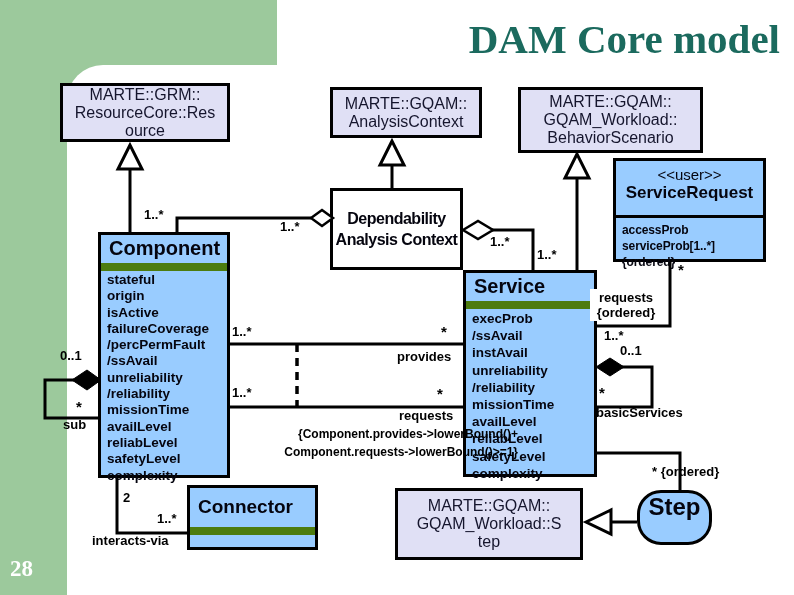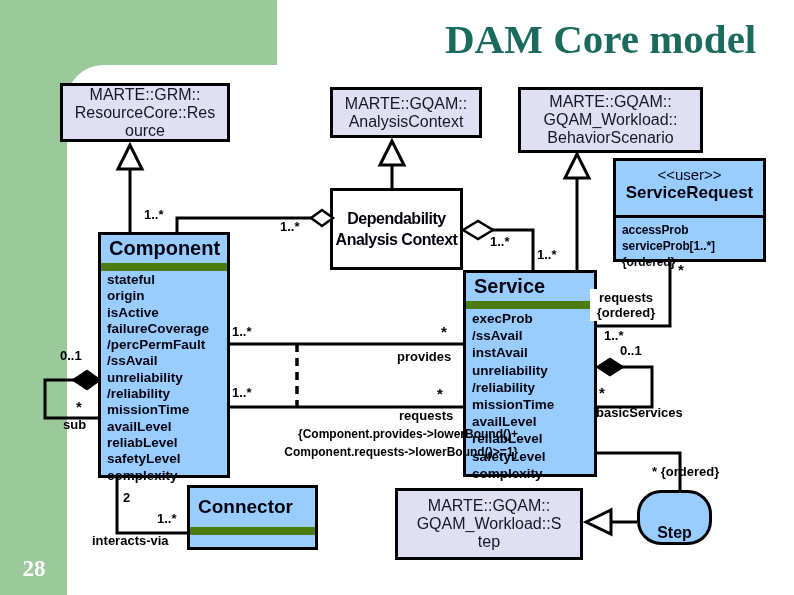--- a/index.html
+++ b/index.html
@@ -1,39 +1,39 @@
 <!DOCTYPE html>
 <html><head>
 <meta charset="utf-8">
 <style>
   html,body{margin:0;padding:0;background:#888;}
   #slide{position:relative;width:794px;height:595px;background:#fff;overflow:hidden;
          font-family:"Liberation Sans",sans-serif;}
   #green{position:absolute;left:0;top:0;width:277px;height:595px;background:#9CC99C;z-index:0;}
   #panel{position:absolute;left:67px;top:65px;width:727px;height:530px;background:#fff;
          border-top-left-radius:36px;z-index:1;}
-  #title{position:absolute;left:445px;top:16px;width:335px;text-align:left;
+  #title{position:absolute;left:445px;top:16px;width:335px;text-align:right;
          font-family:"Liberation Serif",serif;font-weight:bold;font-size:41px;line-height:46px;
          color:#1B6A5E;z-index:5;}
-  #pagenum{position:absolute;left:10px;top:556px;width:48px;text-align:center;
+  #pagenum{position:absolute;left:10px;top:556px;width:48px;text-align:left;
          font-family:"Liberation Serif",serif;font-weight:bold;font-size:23px;color:#fff;z-index:5;}
   .box{position:absolute;border:3px solid #000;box-sizing:border-box;color:#05050f;z-index:10;}
   .lav{background:#E0E0F5;display:flex;align-items:center;justify-content:center;text-align:center;
        font-size:16px;line-height:18px;white-space:pre-line;color:#15152d;}
   .blue{background:#99CCFF;}
   .whitebox{background:#fff;display:flex;align-items:center;justify-content:center;text-align:center;
        font-weight:bold;font-size:16px;line-height:21px;letter-spacing:-0.5px;white-space:pre-line;}
   .box-title{font-weight:bold;text-align:left;border-bottom:8px solid #4d7c0f;
        height:28px;line-height:27px;font-size:20px;padding-left:8px;}
   .box-title.tall{height:39px;line-height:38px;font-size:19px;}
   .attrs{font-weight:bold;white-space:pre-line;padding:1px 0 0 6px;font-size:13.5px;overflow:visible;}
   .sr-head{text-align:center;border-bottom:3px solid #000;padding-top:5px;height:49px;}
   .sr-stereo{font-weight:normal;font-size:15px;line-height:17px;}
   .sr-name{font-weight:bold;font-size:17px;line-height:20px;}
-  .center-name{display:flex;align-items:flex-end;justify-content:center;font-weight:bold;font-size:16px;border-radius:24px;}
+  .center-name{display:flex;align-items:flex-start;justify-content:center;font-weight:bold;font-size:24px;border-radius:24px;}
   .lbl{position:absolute;font-weight:bold;font-size:13px;color:#000;white-space:pre-line;z-index:30;}
   .lbl.star{font-size:15px;}
   .lbl.wbg{background:#fff;text-align:center;padding:1px 3px;line-height:15px;}
   svg.rel{position:absolute;left:0;top:0;z-index:20;pointer-events:none;}
   .ln{fill:none;stroke:#000;stroke-width:3;}
   .dash{stroke-dasharray:8 6;stroke-width:3.5;}
   .tri{fill:#fff;stroke:#000;stroke-width:3;stroke-linejoin:miter;}
   .dia-open{fill:#fff;stroke:#000;stroke-width:2.5;}
   .dia-fill{fill:#000;stroke:#000;stroke-width:1;}
 </style>

